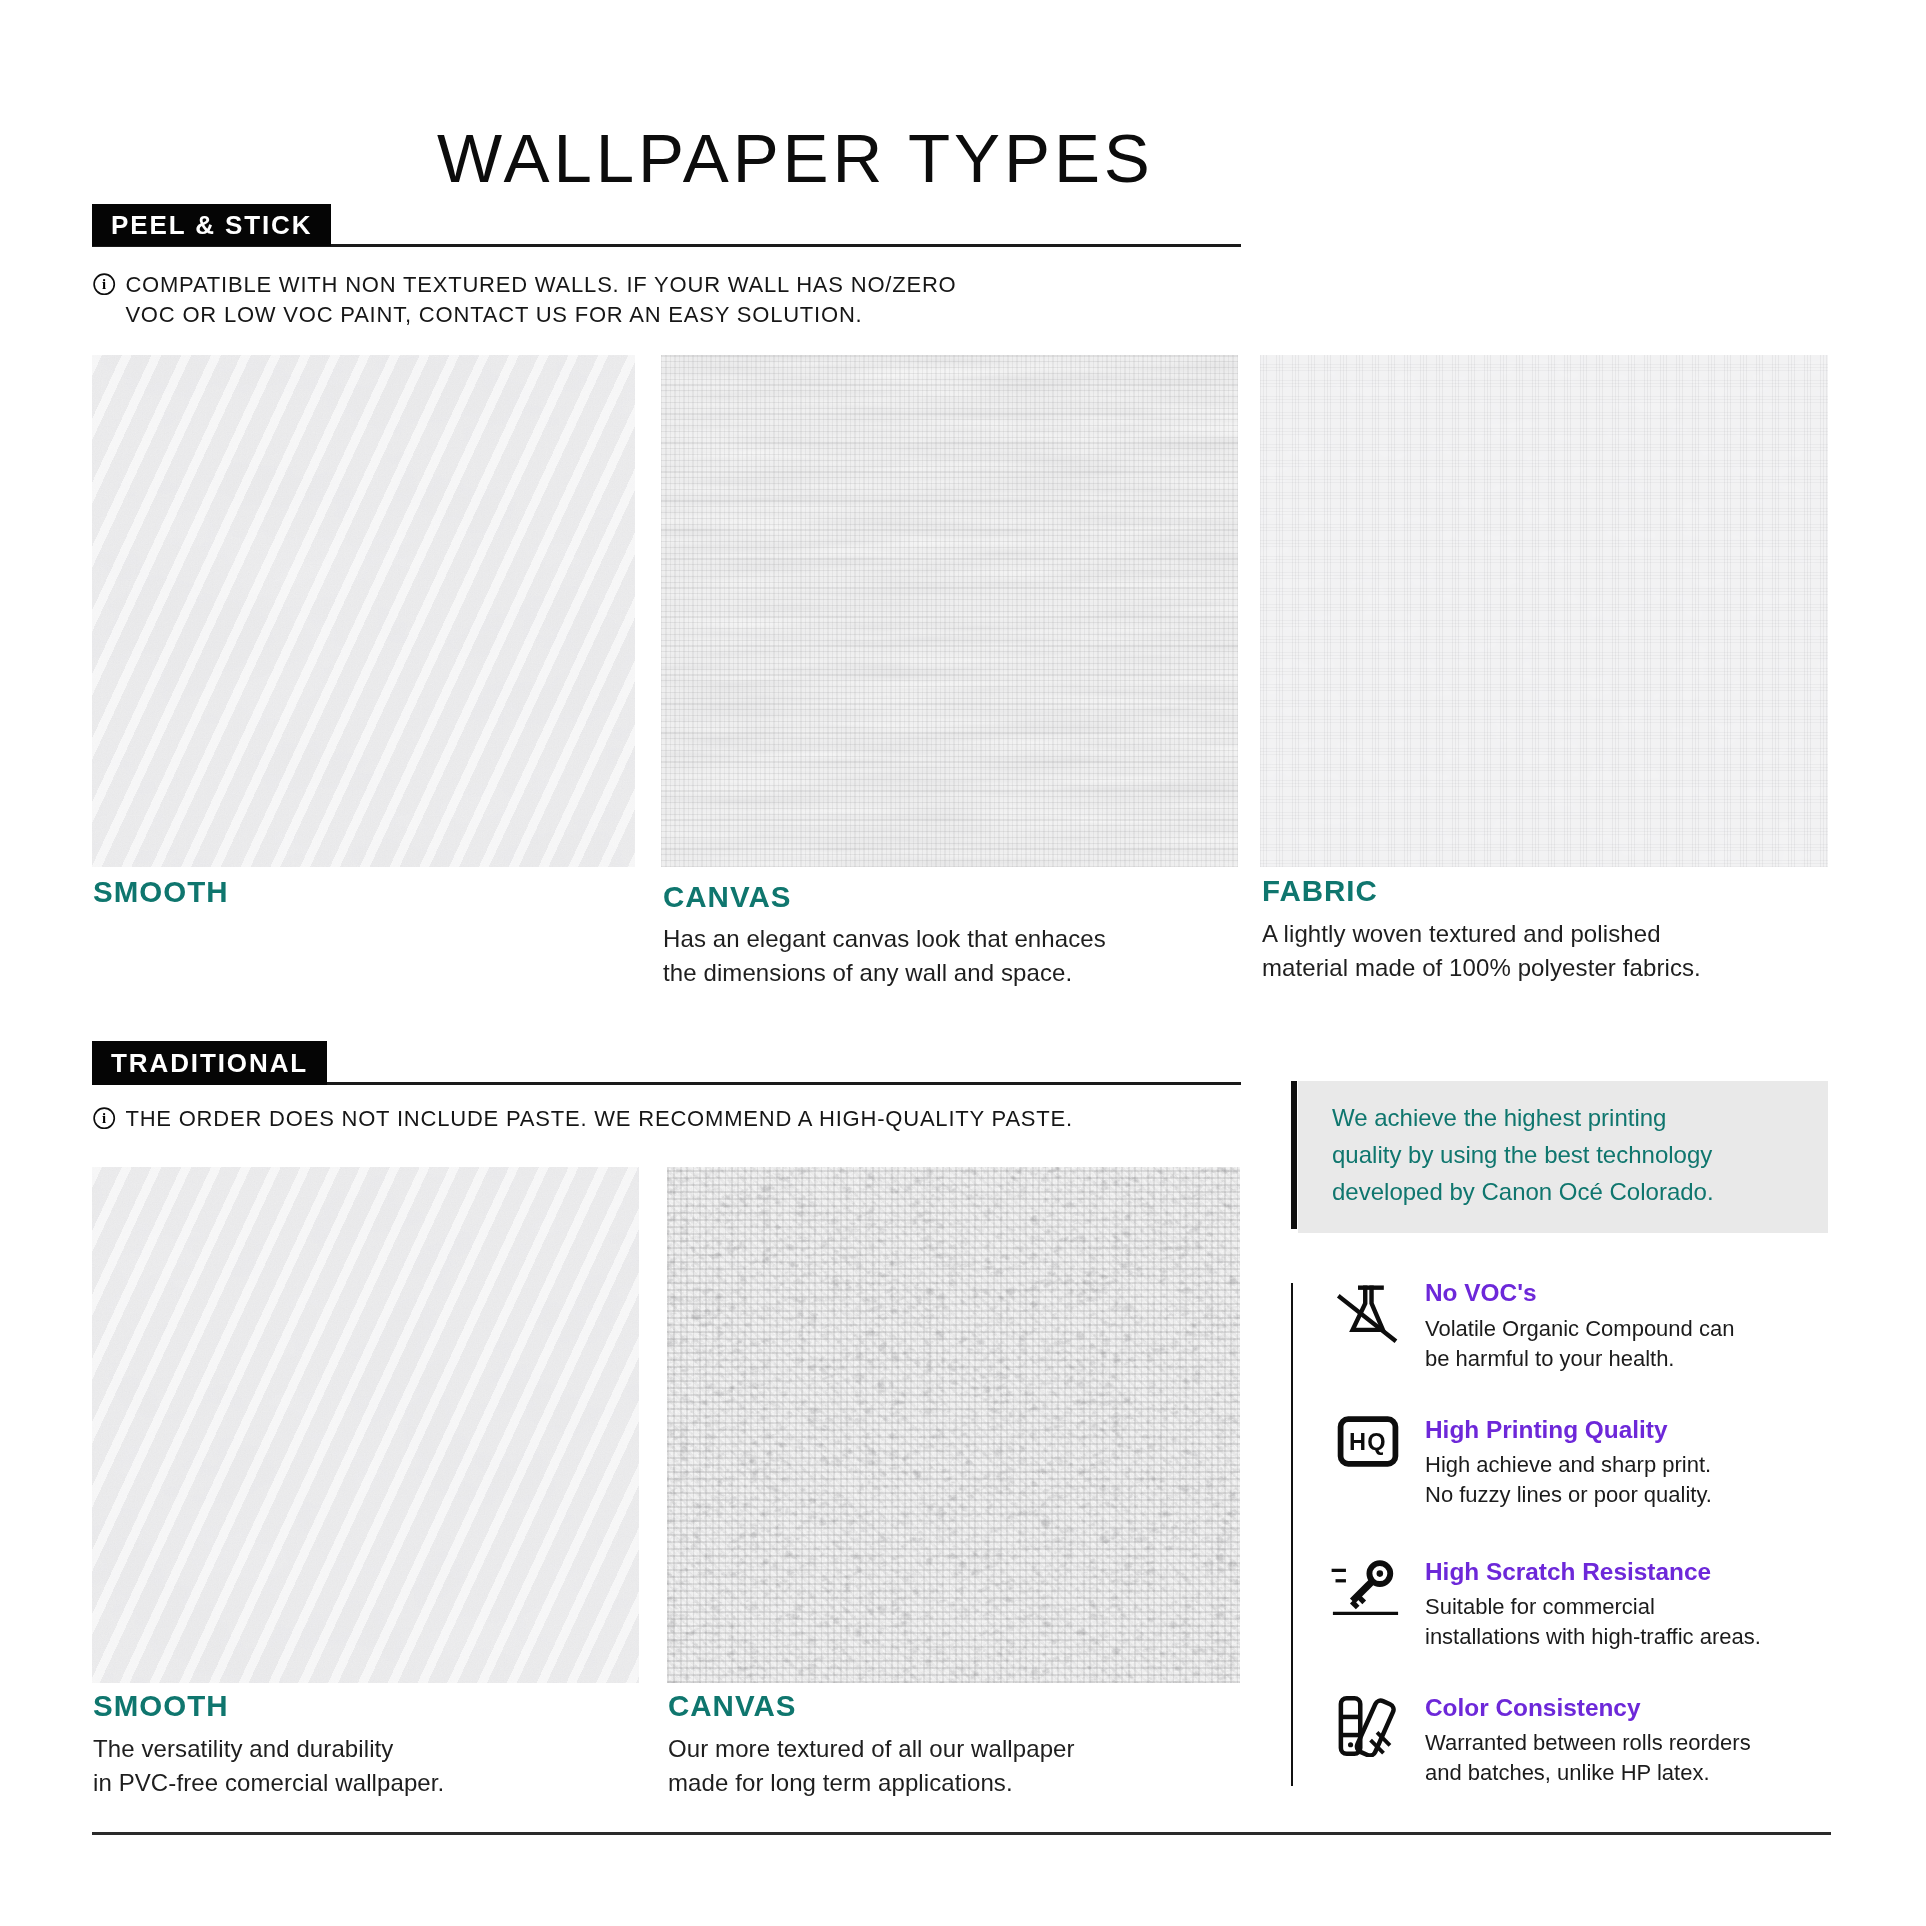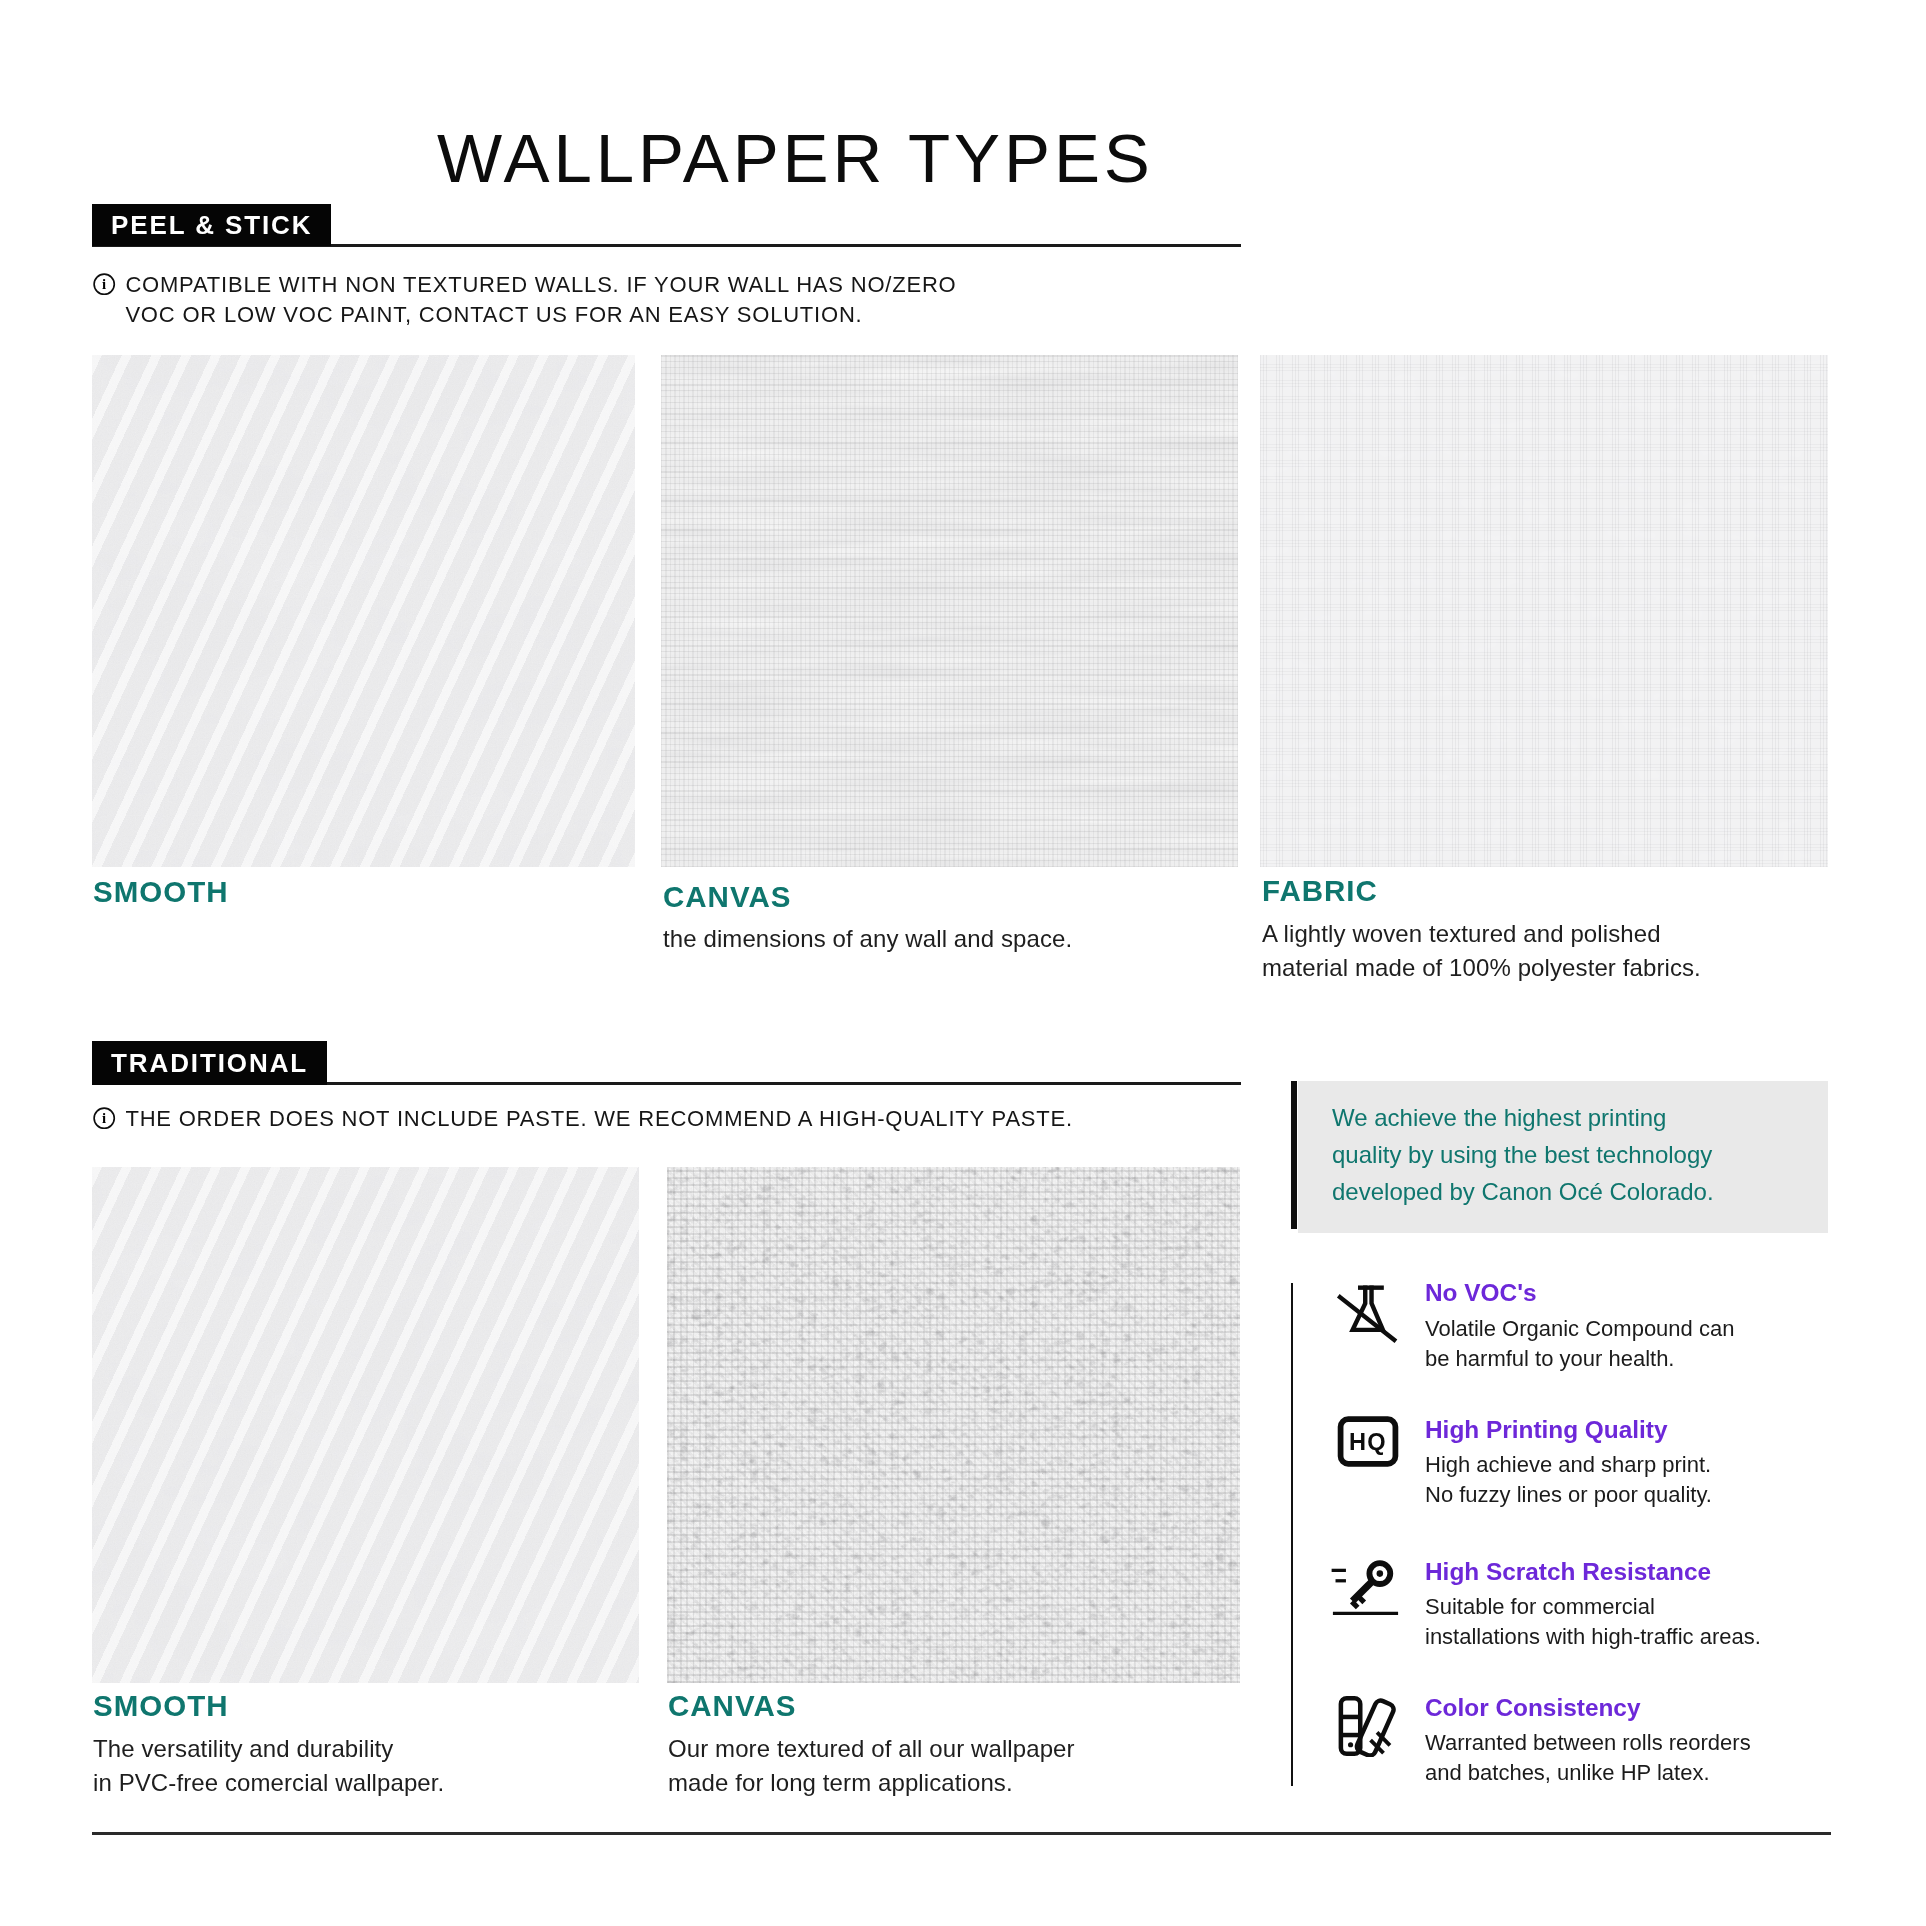--- a/index.html
+++ b/index.html
@@ -155,20 +155,21 @@
           </filter>
       </defs>
       <rect width="100%" height="100%" filter="url(#nC)"></rect>
     </svg>
   </div>
 
   <div class="sw-label lb-smooth1">SMOOTH</div>
 
   <div class="sw-label lb-canvas1">CANVAS</div>
   <div class="sw-desc ds-canvas1">
+    <span>Has an elegant canvas look that enhaces</span>
     <span>the dimensions of any wall and space.</span>
   </div>
 
   <div class="sw-label lb-fabric1">FABRIC</div>
   <div class="sw-desc ds-fabric1">
     <span>A lightly woven textured and polished</span>
     <span>material made of 100% polyester fabrics.</span>
   </div>
 
   <div class="rule rule-tr"></div>

